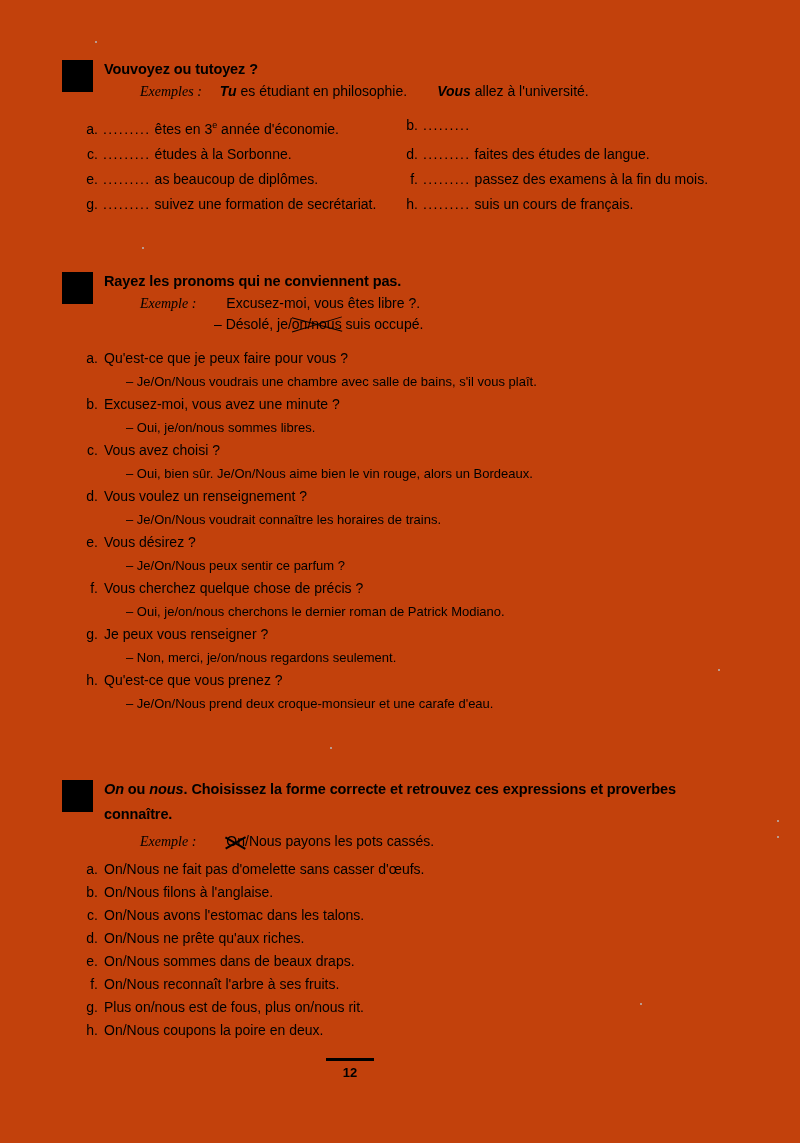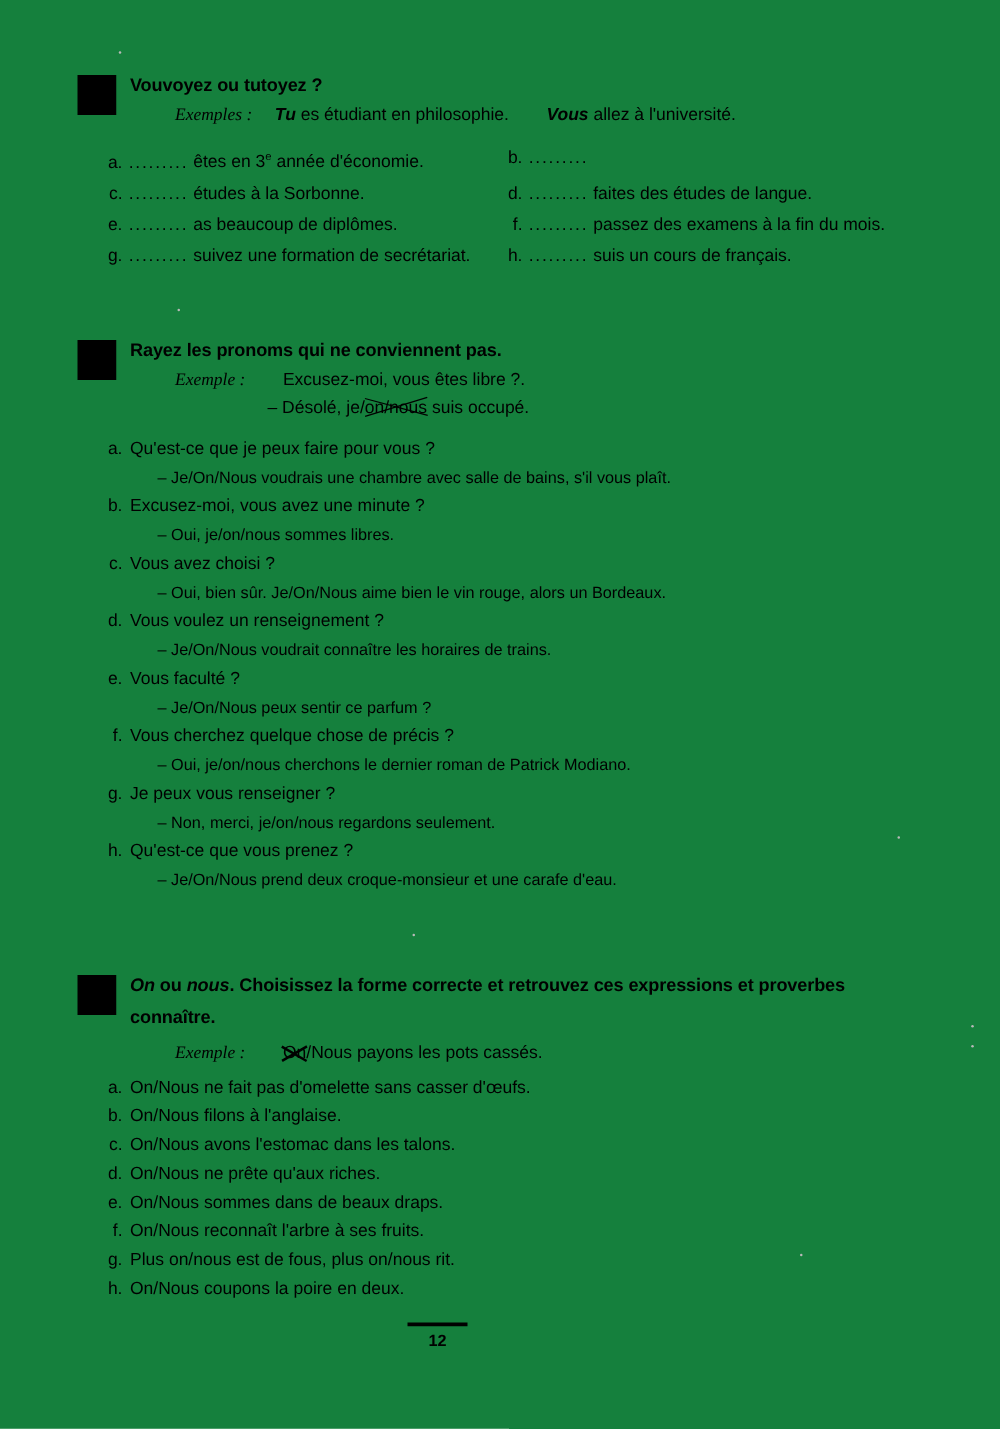--- a/index.html
+++ b/index.html
@@ -12,21 +12,21 @@
     height: 1143px;
     position: relative;
     font-family: "Liberation Sans", sans-serif;
     color: #000000;
     overflow: hidden;
   }
 
   .page {
     position: absolute;
     inset: 0;
-    background: #15803d;
+    background: #c2410c;
   }
 
   
   .exercise {
     position: absolute;
     left: 0;
     width: 800px;
   }
   .ex-marker {
     position: absolute;
@@ -300,21 +300,21 @@
       <div class="ans">– Oui, bien sûr. Je/On/Nous aime bien le vin rouge, alors un Bordeaux.</div>
 
       <div class="q">
         <span class="ltr">d.</span>
         <span>Vous voulez un renseignement ?</span>
       </div>
       <div class="ans">– Je/On/Nous voudrait connaître les horaires de trains.</div>
 
       <div class="q">
         <span class="ltr">e.</span>
-        <span>Vous faculté ?</span>
+        <span>Vous désirez ?</span>
       </div>
       <div class="ans">– Je/On/Nous peux sentir ce parfum ?</div>
 
       <div class="q">
         <span class="ltr">f.</span>
         <span>Vous cherchez quelque chose de précis ?</span>
       </div>
       <div class="ans">– Oui, je/on/nous cherchons le dernier roman de Patrick Modiano.</div>
 
       <div class="q">

